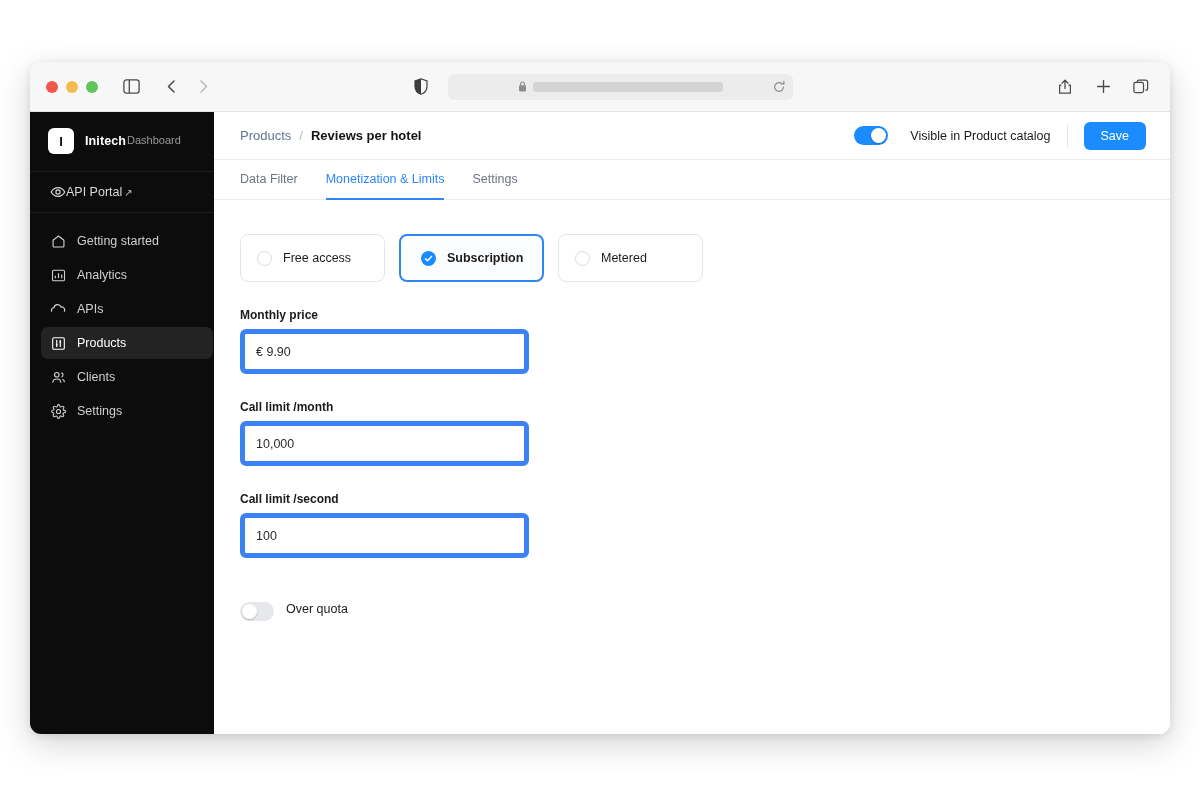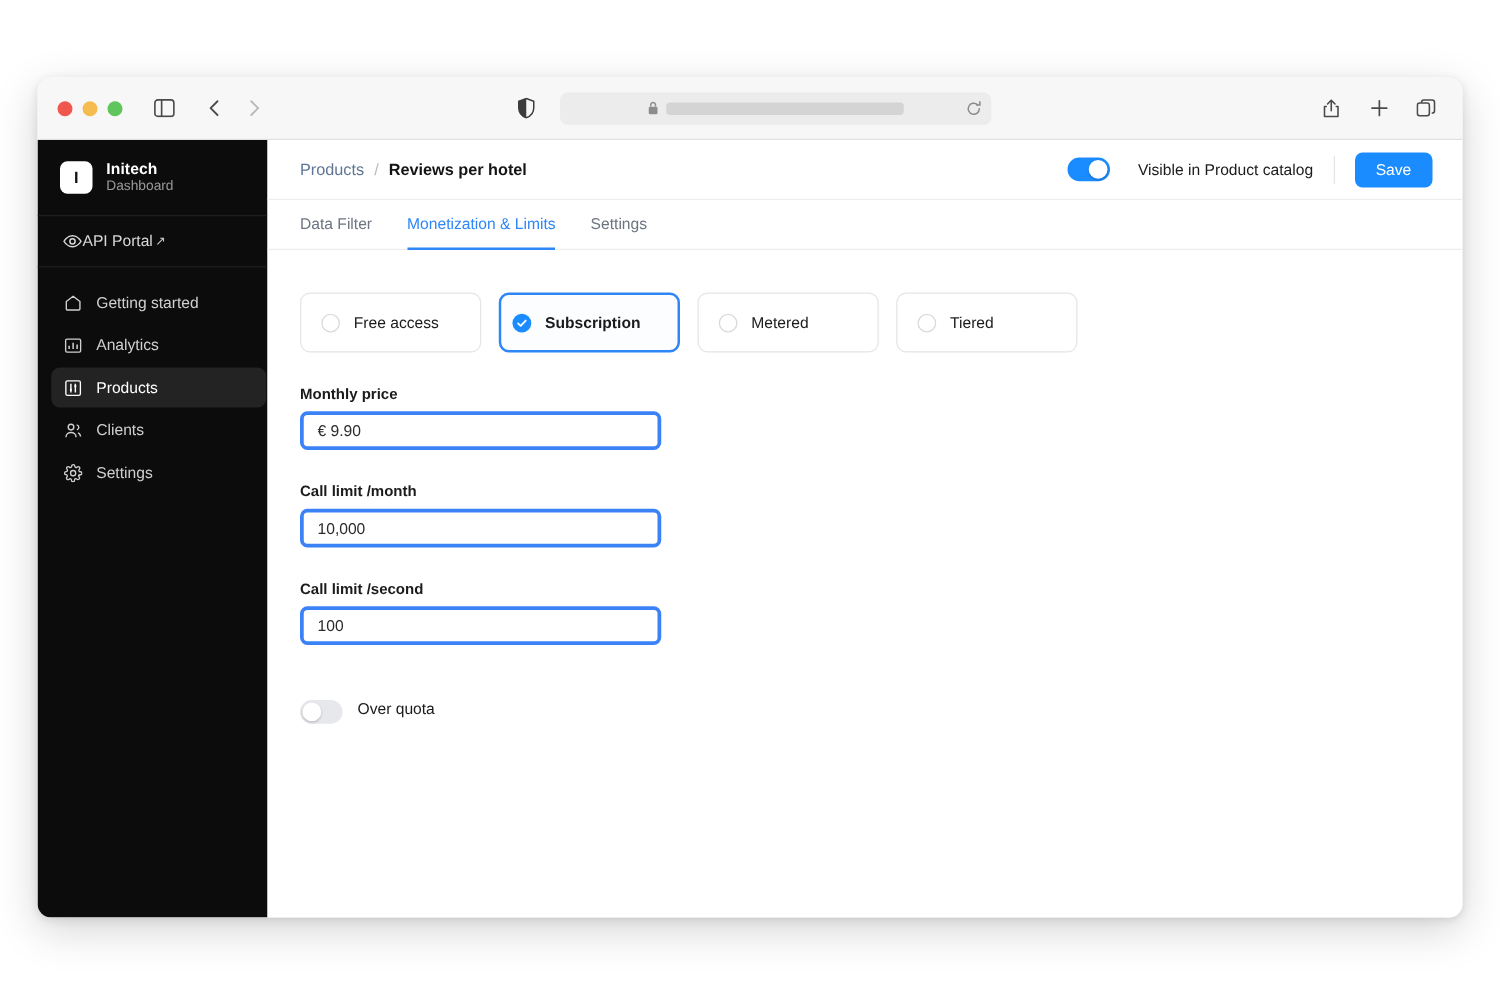--- a/index.html
+++ b/index.html
@@ -109,21 +109,21 @@
   }
   .brand-logo {
     width: 26px; height: 26px;
     background: #ffffff;
     border-radius: 6px;
     display: flex; align-items: center; justify-content: center;
     color: #111111;
     font-size: 13px; font-weight: 700;
     flex: 0 0 26px;
   }
-  .brand-text { display: flex; flex-direction: column; gap: 1px; justify-content: center; }
+  .brand-text { display: flex; flex-direction: row; gap: 1px; justify-content: center; }
   .brand-name { font-size: 12.5px; font-weight: 700; color: #ffffff; letter-spacing: .1px; }
   .brand-sub { font-size: 11px; color: #9a9a9a; }
 
   .portal-row {
     display: flex; align-items: center; 
     padding: 12px 14px 12px 20px;
     border-top: 1px solid #1e1e1e;
     border-bottom: 1px solid #1e1e1e;
     color: #d8d8d8;
     font-size: 12.5px;
@@ -211,42 +211,42 @@
     border: 1px solid #e3e5e8;
     border-radius: 8px;
     background: #ffffff;
     display: flex; align-items: center; gap: 11px;
     padding: 0 16px;
     cursor: pointer;
   }
   .plan-card.selected {
     border: 2px solid #2f86f6;
     background: #fbfdff;
-    padding: 0 9px;
+    padding: 0 20px;
   }
   .radio {
     width: 15px; height: 15px; border-radius: 50%;
     border: 1px solid #d8dade;
     background: #ffffff;
     flex: 0 0 15px;
   }
   .radio.checked {
     border: none;
     background: #1a8cff;
     display: flex; align-items: center; justify-content: center;
     color: #ffffff;
   }
   .plan-label { font-size: 12.5px; color: #1b1b1b; font-weight: 500; }
   .plan-card.selected .plan-label { font-weight: 700; }
 
   .field { margin-top: 26px; }
   .field-label { font-size: 12px; color: #1b1b1b; font-weight: 700; margin-bottom: 7px; }
   .field-input {
-    width: 289px; height: 31px;
-    border: 3px solid #3b82f6;
+    width: 289px; height: 45px;
+    border: 5px solid #3b82f6;
     border-radius: 6px;
     background: #ffffff;
     font-family: inherit;
     font-size: 12.5px;
     color: #2b2b2b;
     padding: 0 11px;
     outline: none;
   }
 
   .quota-row { margin-top: 44px; display: flex; gap: 12px; }
@@ -373,20 +373,28 @@
               <svg width="15" height="15" viewBox="0 0 16 16" fill="none" stroke="currentColor" stroke-width="1.15">
                 <rect x="1.6" y="2.4" width="12.8" height="11.2" rx="1.2"></rect>
                 <line x1="4.6" y1="10.8" x2="4.6" y2="8.2" stroke-width="1.3"></line>
                 <line x1="8" y1="10.8" x2="8" y2="5.6" stroke-width="1.3"></line>
                 <line x1="11.4" y1="10.8" x2="11.4" y2="7" stroke-width="1.3"></line>
               </svg>
             </span>
             <span>Analytics</span>
           </div>
 
+          <div class="nav-item">
+            <span class="nav-ico">
+              <svg width="16" height="16" viewBox="0 0 16 16" fill="none" stroke="currentColor" stroke-width="1.2" stroke-linejoin="round">
+                <path d="M1.8 10.6a2.6 2.6 0 0 1 2.1-3.9 3.7 3.7 0 0 1 7.1-.6 2.9 2.9 0 0 1 3.1 4.5"></path>
+              </svg>
+            </span>
+            <span>APIs</span>
+          </div>
 
           <div class="nav-item active">
             <span class="nav-ico">
               <svg width="15" height="15" viewBox="0 0 16 16" fill="none" stroke="currentColor" stroke-width="1.15">
                 <rect x="1.8" y="1.8" width="12.4" height="12.4" rx="1.4"></rect>
                 <line x1="6.1" y1="4.2" x2="6.1" y2="11.8" stroke-width="1.25"></line>
                 <line x1="9.9" y1="4.2" x2="9.9" y2="11.8" stroke-width="1.25"></line>
                 <circle cx="6.1" cy="9.4" r="0.95" fill="currentColor" stroke="none"></circle>
                 <circle cx="9.9" cy="6.3" r="0.95" fill="currentColor" stroke="none"></circle>
               </svg>
@@ -462,24 +470,20 @@
                 </svg>
               </span>
               <span class="plan-label">Subscription</span>
             </div>
 
             <div class="plan-card">
               <span class="radio"></span>
               <span class="plan-label">Metered</span>
             </div>
 
-            <div class="plan-card">
-              <span class="radio"></span>
-              <span class="plan-label">Tiered</span>
-            </div>
 
           </div>
 
           <div class="field">
             <div class="field-label">Monthly price</div>
             <input class="field-input" value="€ 9.90" style="">
           </div>
 
           <div class="field">
             <div class="field-label">Call limit /month</div>

